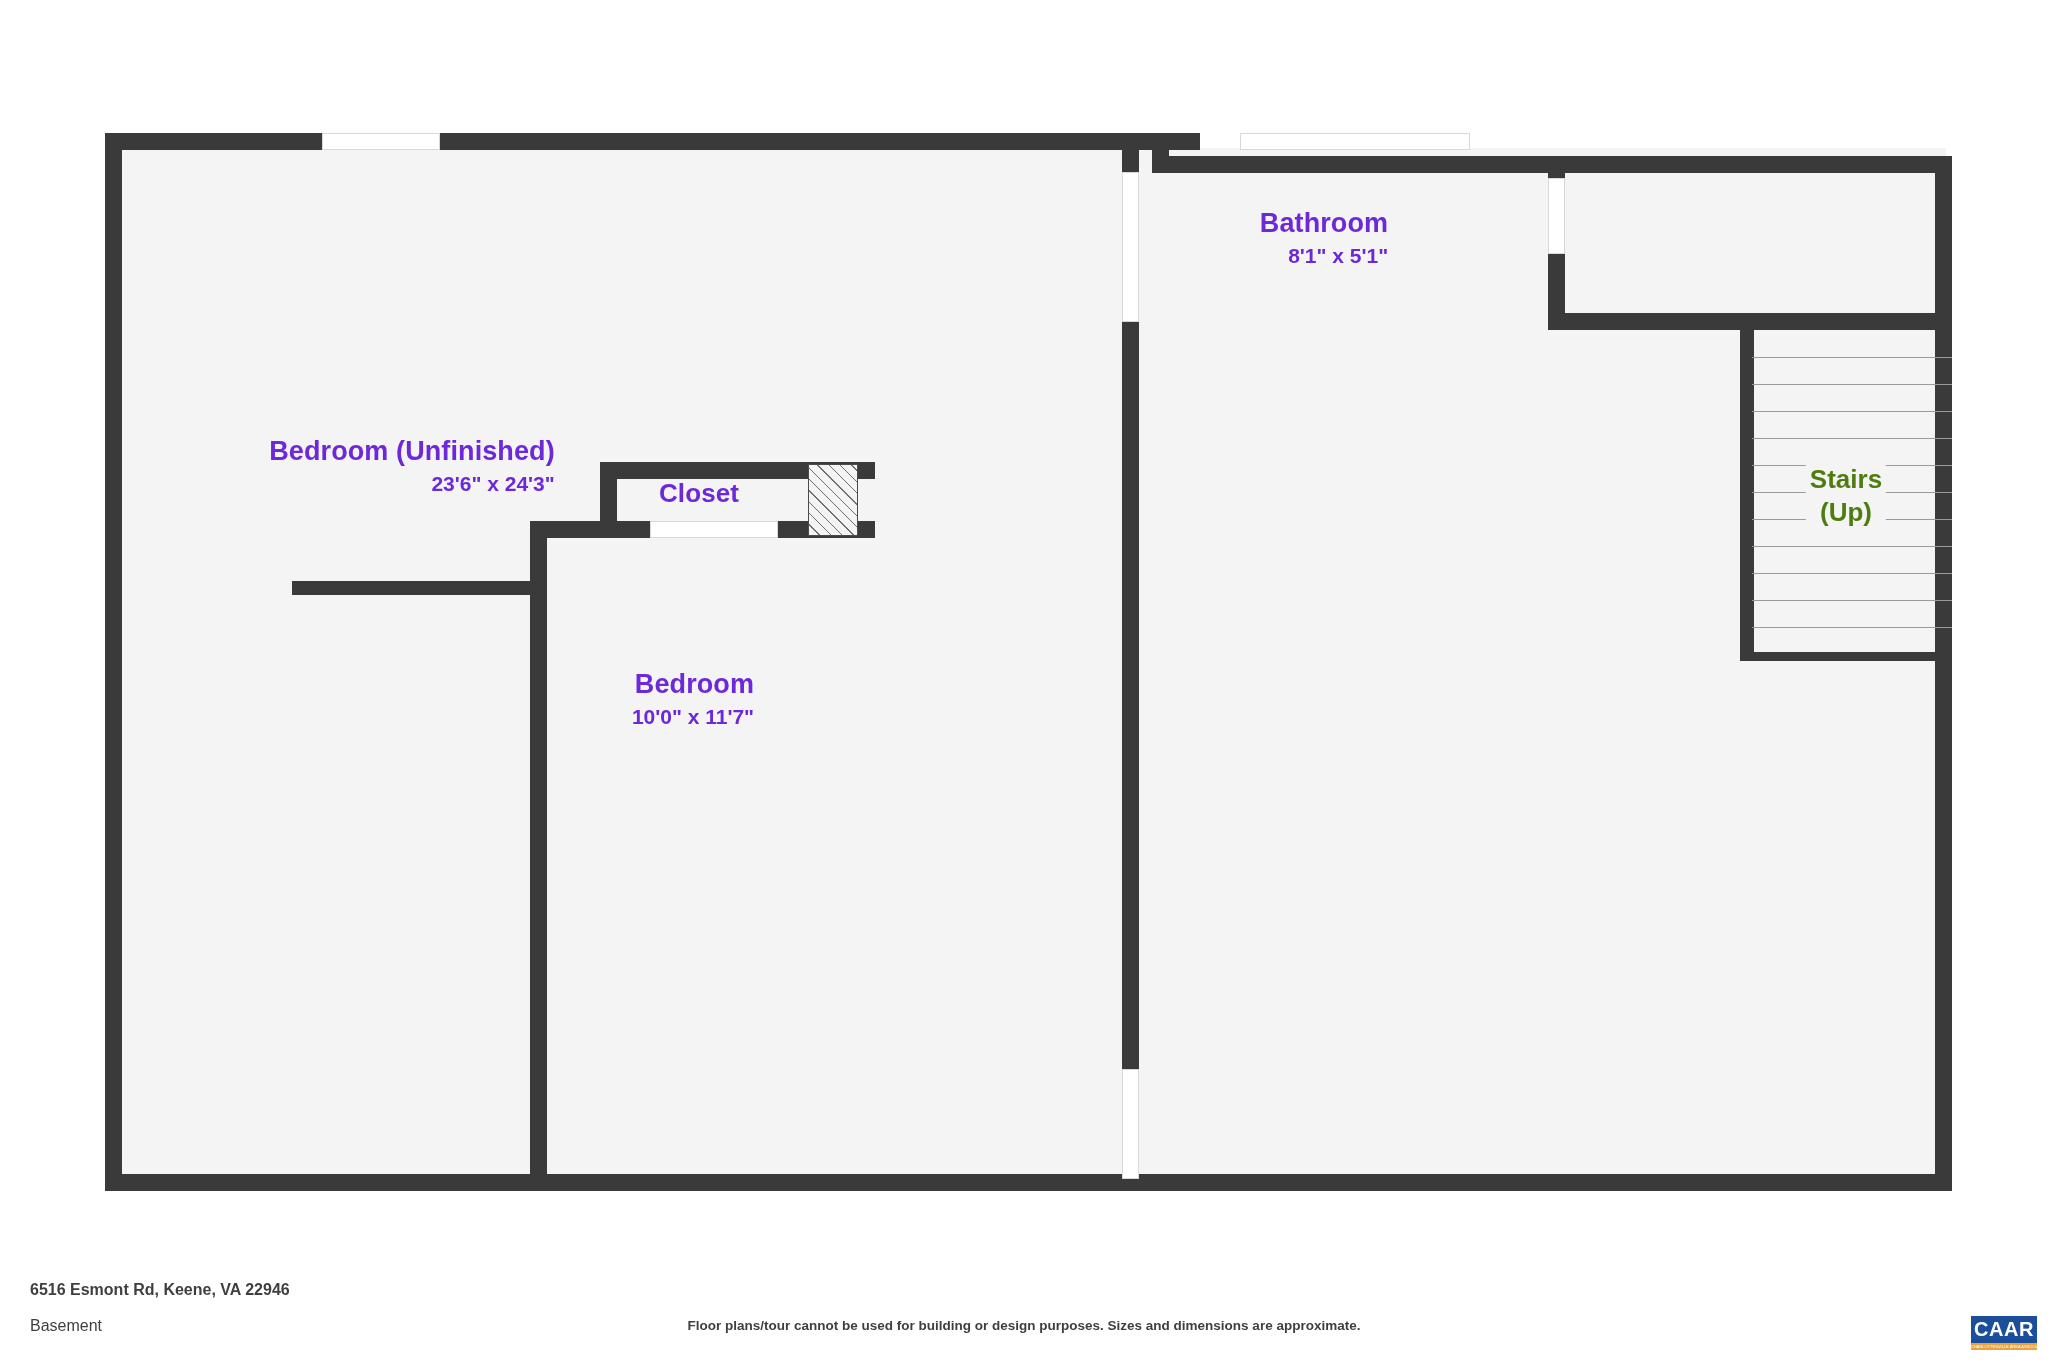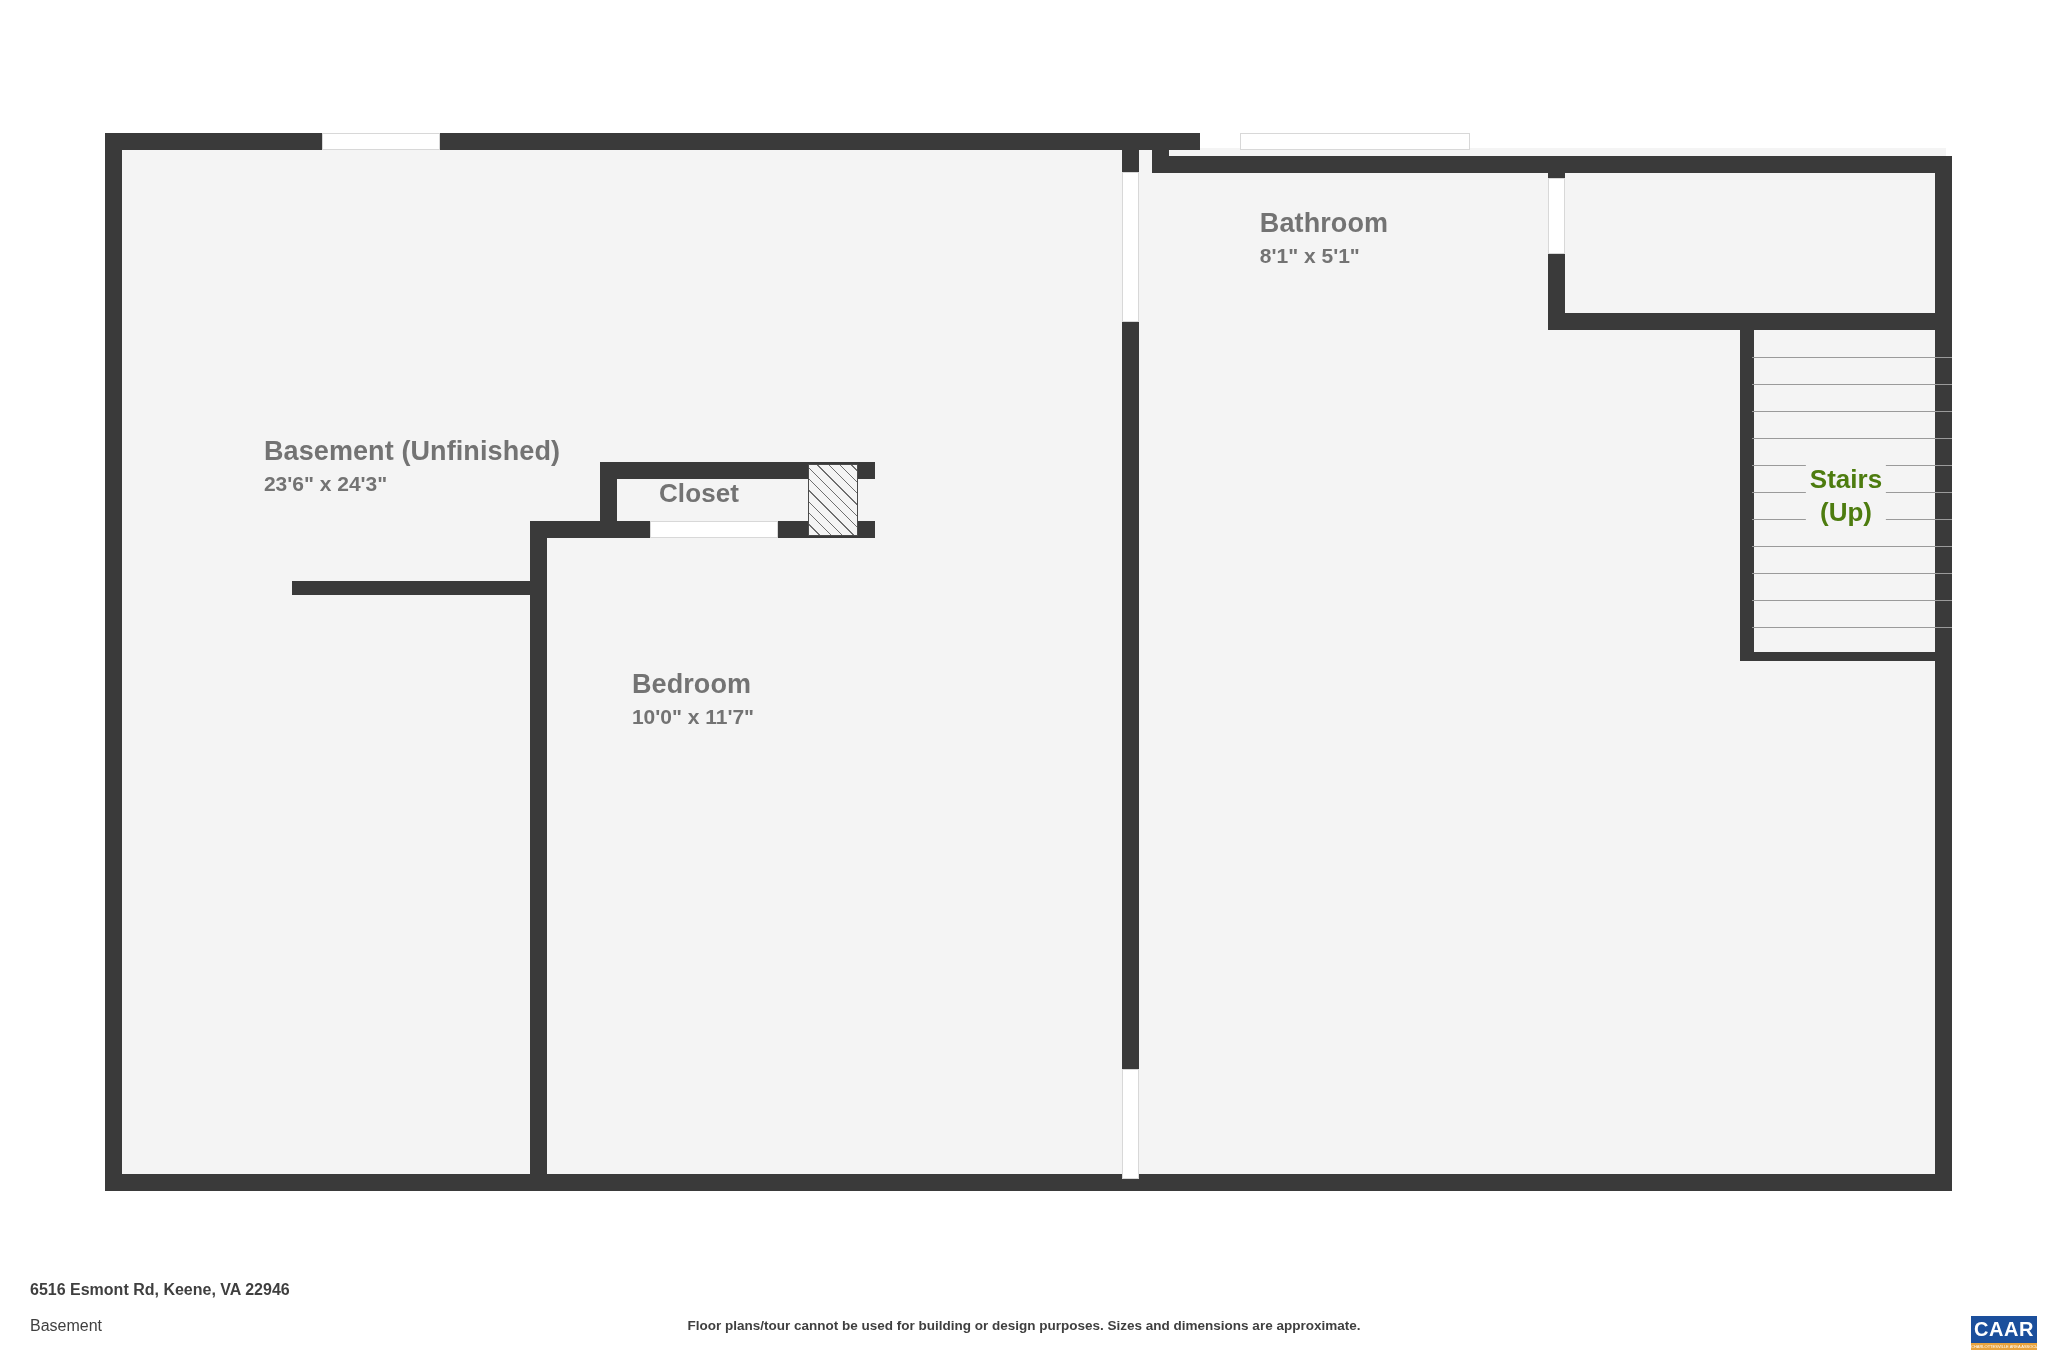--- a/index.html
+++ b/index.html
@@ -53,22 +53,22 @@
         #6e6e6e 7px,
         #6e6e6e 8px
       );
     border: 1px solid #4a4a4a;
     box-sizing: border-box;
   }
 
   
   .room-label {
     position: absolute;
-    text-align: left;
-    color: #737373;
+    text-align: right;
+    color: #6d28d9;
     line-height: 1.18;
     white-space: nowrap;
     transform: translateX(-50%);
   }
   .room-label .rl-name {
     display: block;
     font-size: 27px;
     font-weight: bold;
     letter-spacing: 0.1px;
   }
@@ -235,21 +235,21 @@
 
   <div class="wall" style="left:778px; top:521px; width:97px; height:17px;"></div>
 
   <div class="hatch-box" style="left:808px; top:464px; width:50px; height:72px;"></div>
 
   <div class="wall" style="left:530px; top:521px; width:17px; height:670px;"></div>
 
   <div class="wall" style="left:292px; top:581px; width:248px; height:14px;"></div>
 
   <div class="room-label" style="left:412px; top:436px;">
-    <span class="rl-name">Basement (Unfinished)</span>
+    <span class="rl-name">Bedroom (Unfinished)</span>
     <span class="rl-dims">23'6" x 24'3"</span>
   </div>
 
 
   <div class="room-label" style="left:1324px; top:208px;">
     <span class="rl-name">Bathroom</span>
     <span class="rl-dims">8'1" x 5'1"</span>
   </div>
 
   <div class="room-label" style="left:693px; top:669px;">

